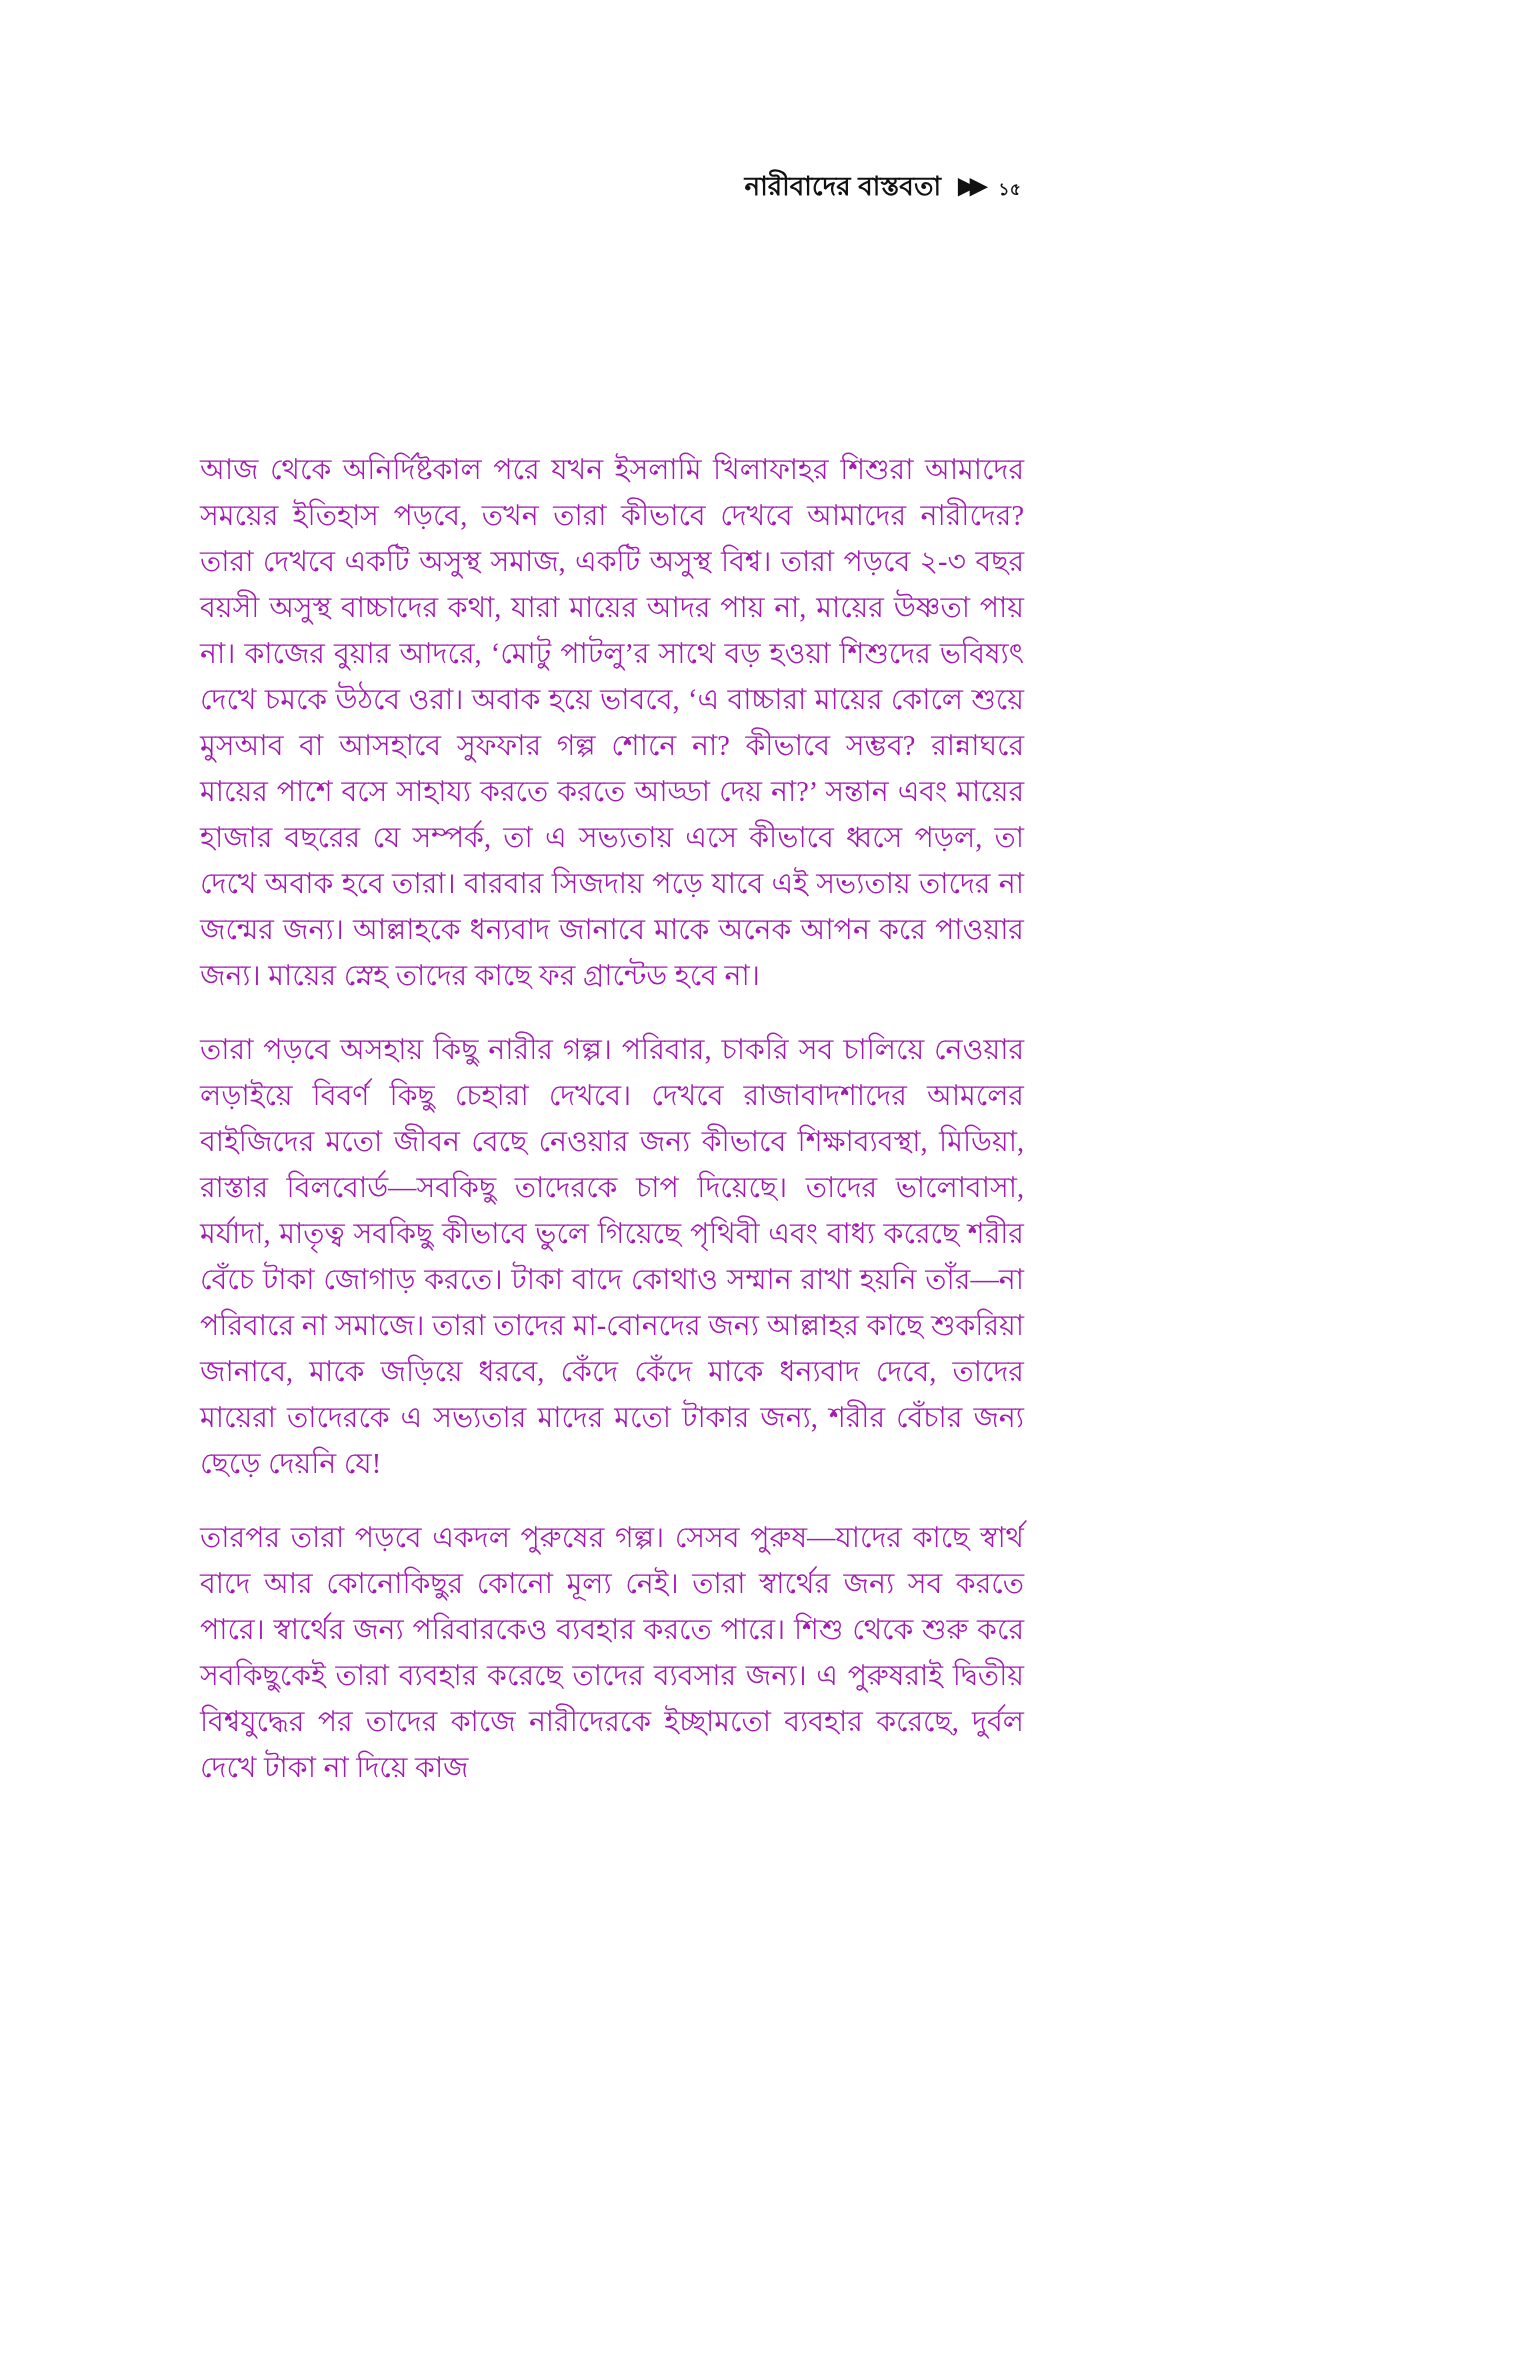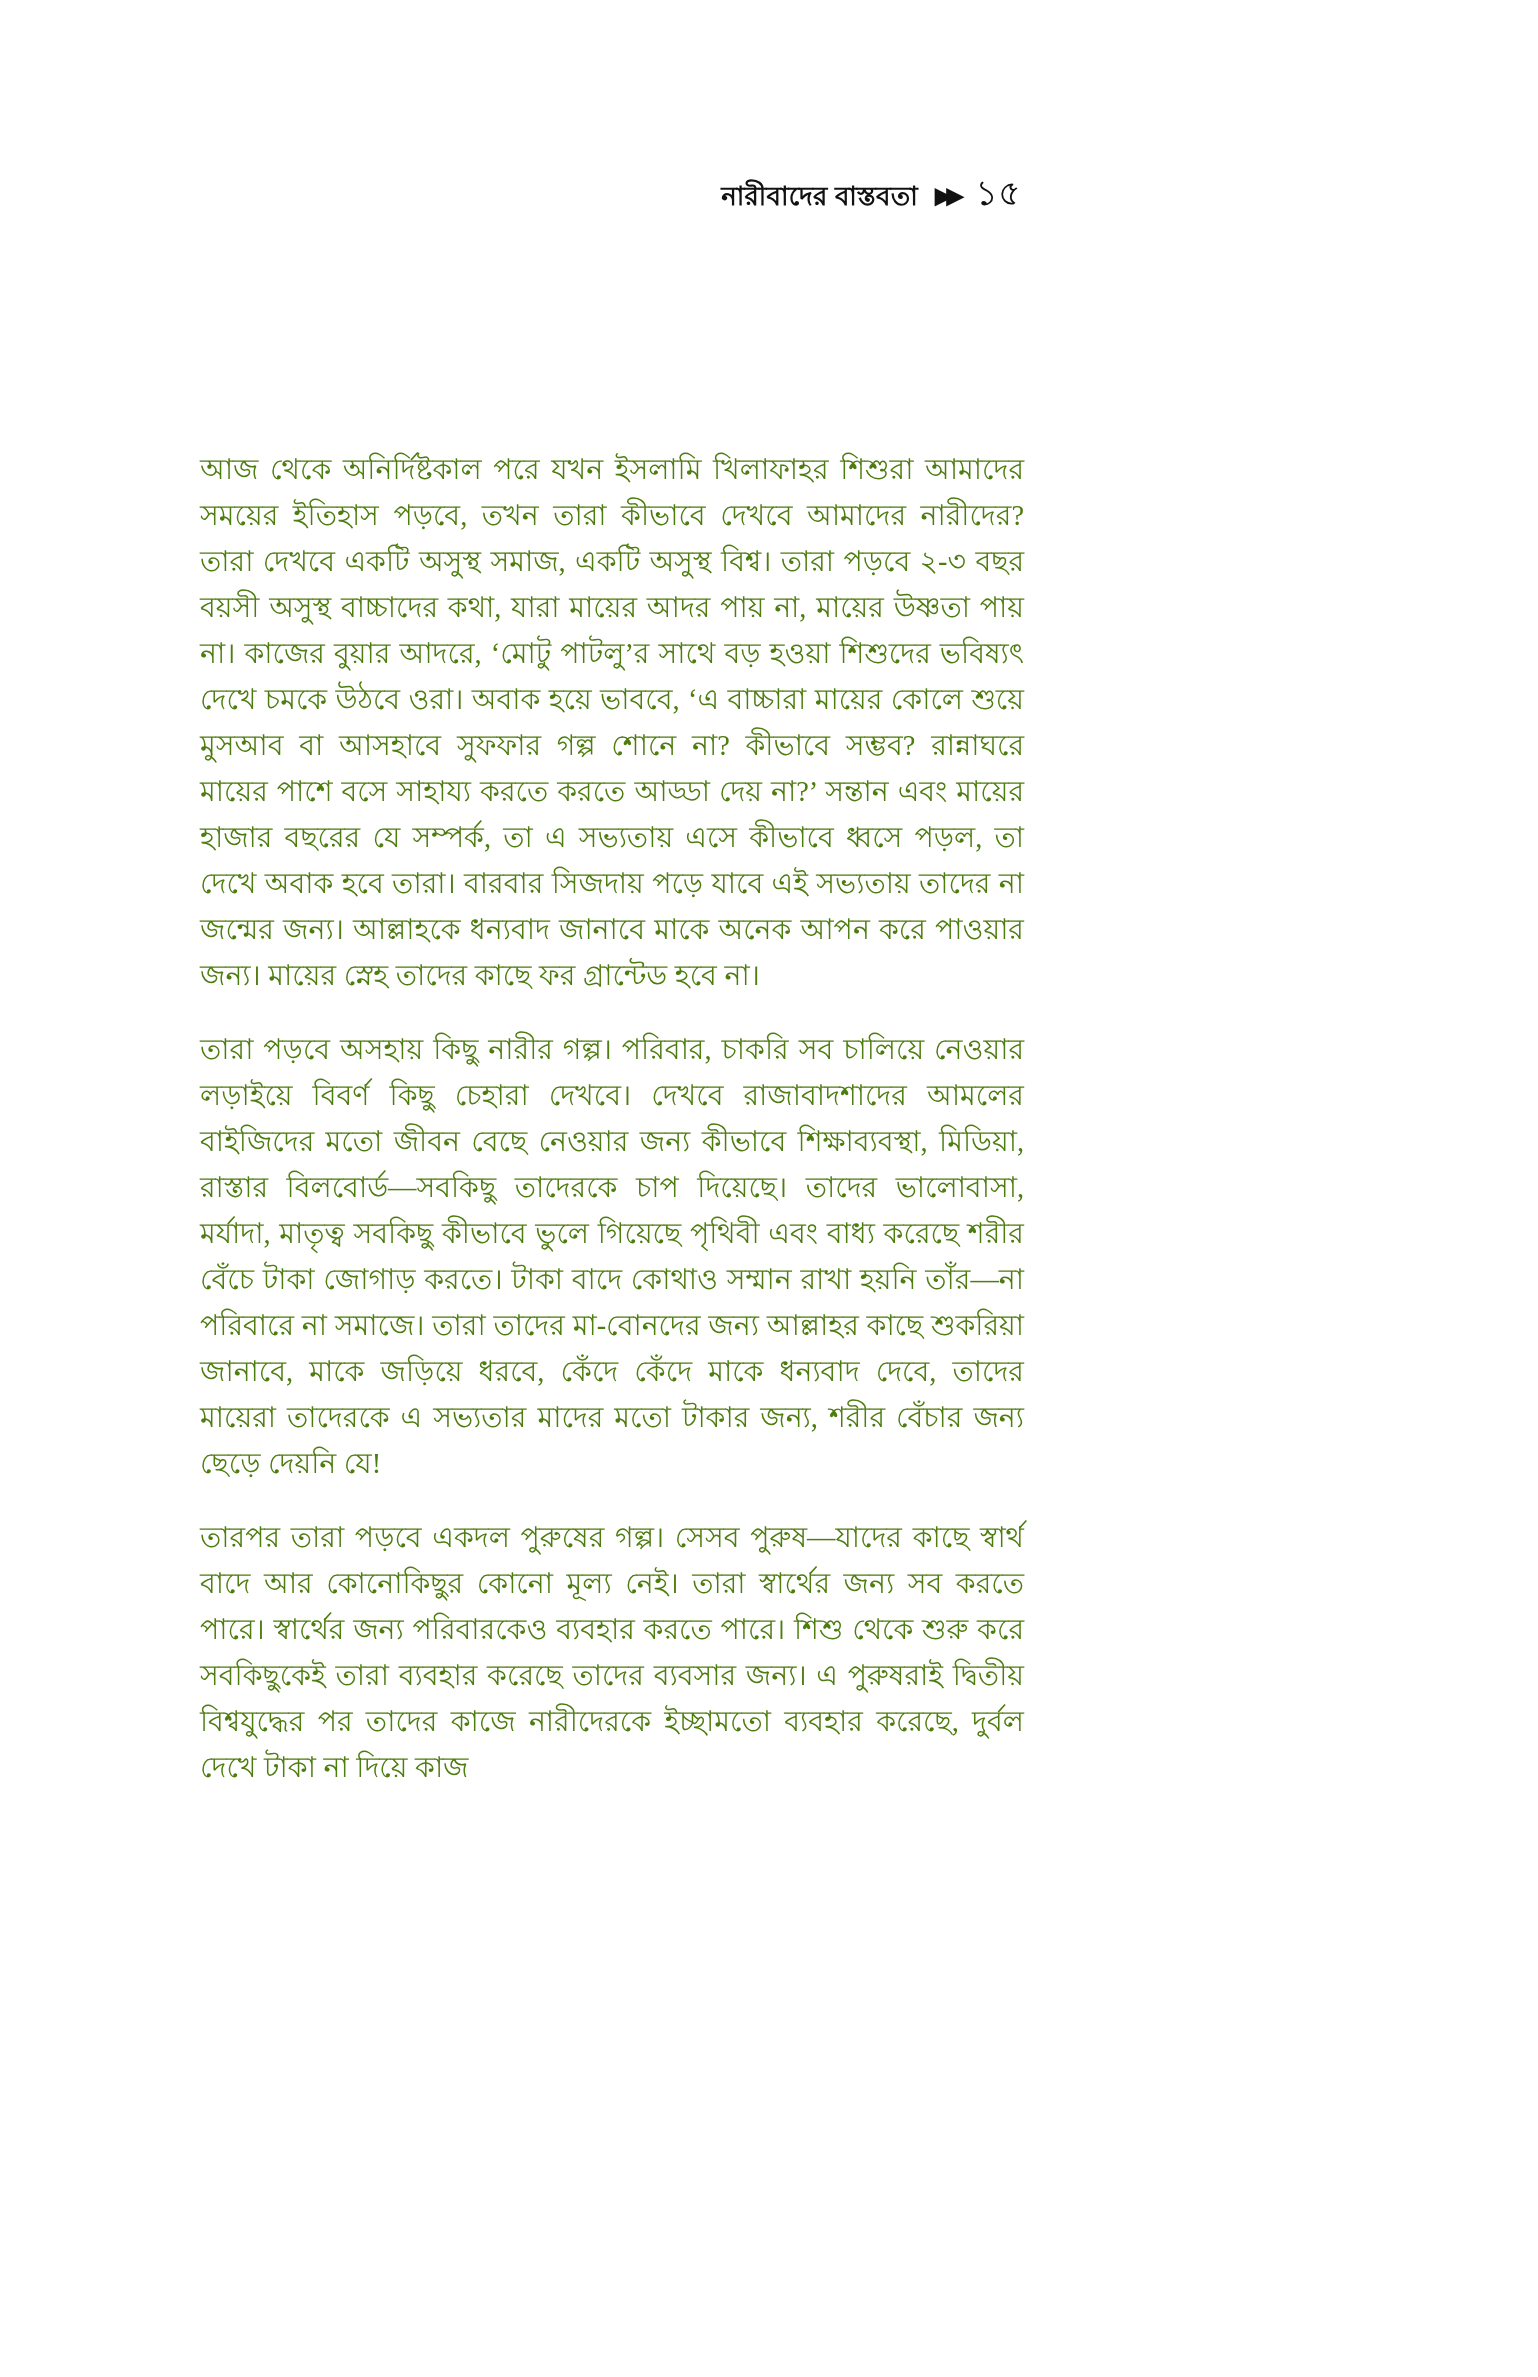--- a/index.html
+++ b/index.html
@@ -39,22 +39,22 @@
   .running-head .rh-text {
     font-size: 26px;
   }
   .running-head .rh-marker {
     font-size: 22.4px;
     letter-spacing: -5.6px;
     color: #111111;
     transform: translateY(-1.9px);
   }
   .running-head .rh-page {
-    font-size: 35px;
-    font-weight: 400;
+    font-size: 17px;
+    font-weight: 700;
   }
   .content {
     position: absolute;
     left: 200px;
     right: 200px;
     top: 447px;
   }
   .chapter-title {
     text-align: right;
     font-family: "Liberation Serif", serif;
@@ -66,21 +66,21 @@
     margin: 0 0 67px 0;
     color: #000000;
   }
   p.body-par {
     margin: 0 0 28px 0;
     font-family: "Liberation Serif", serif;
     font-size: 28.4px;
     line-height: 1.62;
     text-align: justify;
     text-justify: inter-word;
-    color: #4d7c0f;
+    color: #a21caf;
     word-spacing: 0.5px;
   }
   p.body-par:last-child {
     margin-bottom: 0;
   }
 </style>
 </head>
 <body>
 
 <div class="page">

